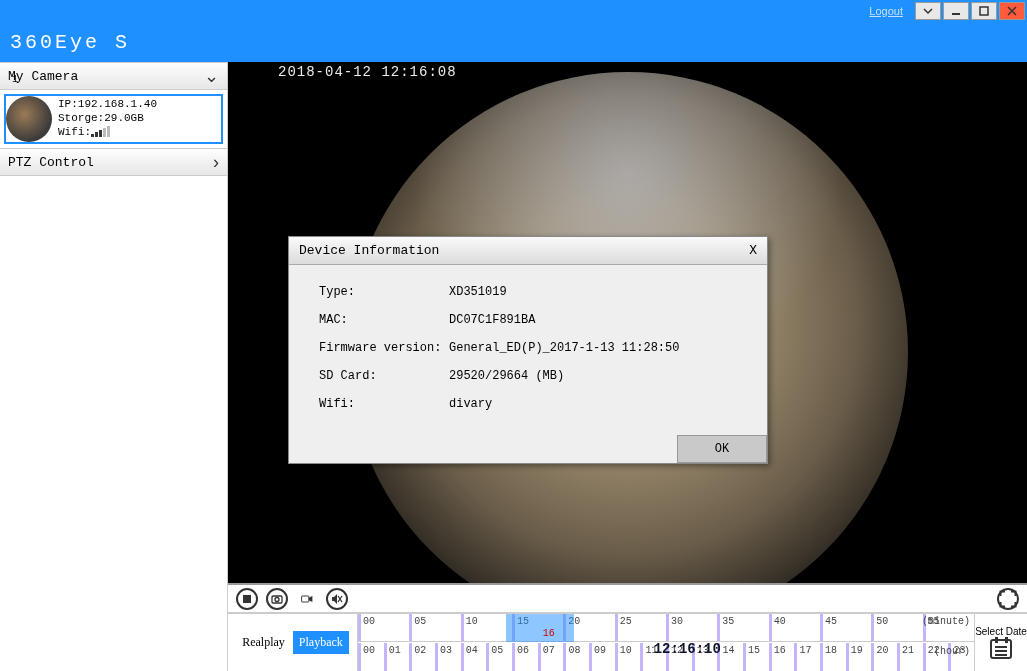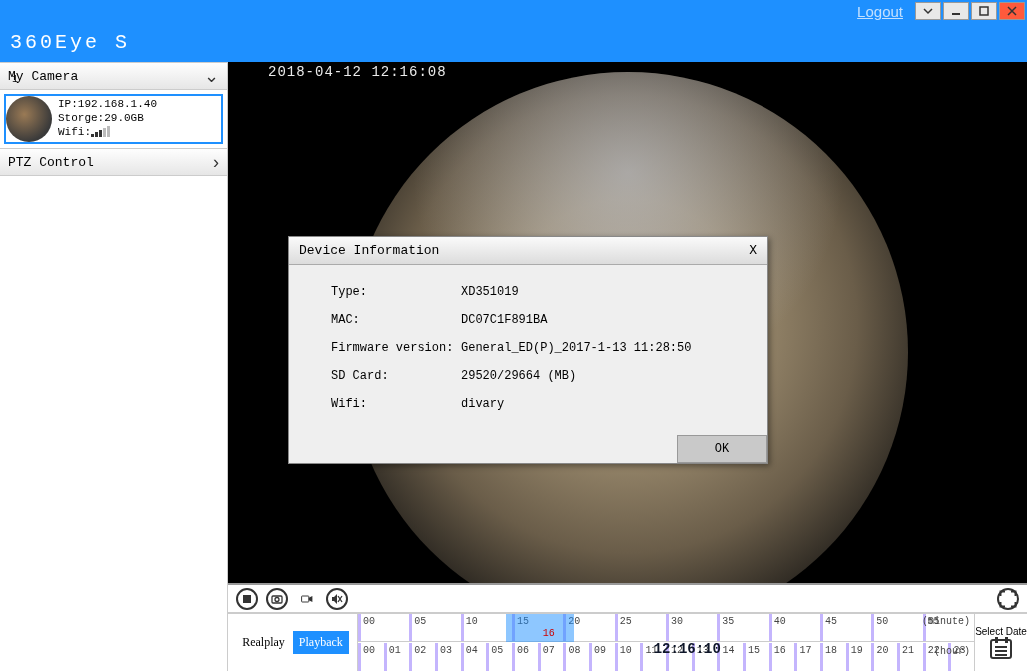--- a/index.html
+++ b/index.html
@@ -1,46 +1,46 @@
 <!DOCTYPE html>
 <html><head>
 <meta charset="utf-8">
 <style>
 * { box-sizing: border-box; margin: 0; padding: 0; }
 body { font-family: Arial, sans-serif; font-size: 12px; width: 1027px; height: 671px; overflow: hidden; background: #fff; }
 .titlebar { height: 22px; background: #1e90ff; display: flex; justify-content: flex-end; align-items: center; padding: 0 2px; }
-.titlebar a { color: #c3e0ff; text-decoration: underline; font-size: 15px; margin-right: 10px; }
+.titlebar a { color: #c3e0ff; text-decoration: underline; font-size: 11px; margin-right: 10px; }
 .tb-btn { width: 26px; height: 18px; margin-left: 2px; background: #e8e8e8; border: 1px solid #999; display: flex; align-items: center; justify-content: center; cursor: pointer; }
 .tb-btn.close { background: #ff5a3c; }
 .tb-btn svg { width: 10px; height: 10px; }
 .header { height: 40px; background: #1e90ff; display: flex; align-items: center; padding-left: 10px; }
 .header .title { color: #fff; font-size: 20px; font-family: "Courier New", monospace; letter-spacing: 3px; }
 
 .main { display: flex; height: 609px; }
 .sidebar { width: 228px; background: #fff; border-right: 1px solid #ccc; }
 .panel-head { height: 28px; background: linear-gradient(#fefefe,#e6e6e6); border-top: 1px solid #ccc; border-bottom: 1px solid #ccc; display: flex; align-items: center; justify-content: space-between; padding: 0 8px; font-family: "Courier New", monospace; font-size: 13px; cursor: pointer; }
 .chev { font-size: 18px; color: #333; font-family: Arial; }
 .cam-card { margin: 4px; border: 2px solid #1e90ff; display: flex; align-items: center; gap: 6px; font-family: "Courier New", monospace; font-size: 11px; }
 .cam-thumb { width: 46px; height: 46px; border-radius: 50%; background: radial-gradient(circle at 40% 40%, #9a7a55, #3a3a3a 70%); }
 .cam-info div { line-height: 1.25; }
 .wifi-bars { display: inline-flex; align-items: flex-end; gap: 1px; vertical-align: middle; }
 .wifi-bars span { width: 3px; background: #333; }
 .wifi-bars span:nth-child(1){height:3px}.wifi-bars span:nth-child(2){height:5px}.wifi-bars span:nth-child(3){height:7px}.wifi-bars span:nth-child(4){height:9px;background:#bbb}.wifi-bars span:nth-child(5){height:11px;background:#bbb}
 .cam-num { position: relative; margin: -22px 0 0 6px; font-size: 10px; font-family: "Courier New", monospace; }
 
 .viewer { flex: 1; display: flex; flex-direction: column; background: #f0f0f0; }
 .video { flex: 1; background: #000; position: relative; overflow: hidden; }
-.timestamp-osd { position: absolute; top: 2px; left: 40px; color: #eaeaea; font-family: "Courier New", monospace; font-size: 14px; letter-spacing: 1px; }
+.timestamp-osd { position: absolute; top: 2px; left: 50px; color: #eaeaea; font-family: "Courier New", monospace; font-size: 14px; letter-spacing: 1px; }
 .fisheye { position: absolute; top: 10px; left: 120px; width: 560px; height: 560px; border-radius: 50%; background: radial-gradient(circle at 50% 45%, #b0a088 0%, #98886c 30%, #6a5d49 55%, #2a2620 75%, #000 95%); }
 .fisheye::after { content:""; position:absolute; inset:0; border-radius:50%; background: radial-gradient(circle at 50% 18%, rgba(200,210,230,.5), transparent 40%); }
 
 .dialog { position: absolute; top: 130px; left: 60px; width: 480px; background: #efefef; border: 1px solid #888; box-shadow: 2px 2px 6px rgba(0,0,0,.4); margin-top: 44px; }
 .dlg-head { height: 28px; background: linear-gradient(#fafafa,#dcdcdc); border-bottom: 1px solid #aaa; display: flex; align-items: center; justify-content: space-between; padding: 0 10px; font-family: "Courier New", monospace; font-size: 13px; }
 .dlg-close { font-family: "Courier New", monospace; cursor: pointer; }
-.dlg-body { padding: 20px 30px 10px 42px; font-family: "Courier New", monospace; font-size: 12px; }
+.dlg-body { padding: 20px 30px 10px 30px; font-family: "Courier New", monospace; font-size: 12px; }
 .dlg-row { display: flex; margin-bottom: 14px; }
 .dlg-row .k { width: 130px; }
 .dlg-foot { display: flex; justify-content: flex-end; padding: 0 0 0 0; }
 .dlg-ok { width: 90px; height: 28px; background: #c9c9c9; border: 1px solid #999; font-family: "Courier New", monospace; font-size: 12px; cursor: pointer; }
 
 .controls { height: 30px; background: #fff; border-top: 2px solid #999; border-bottom: 1px solid #ccc; display: flex; align-items: center; padding: 0 8px; gap: 8px; }
 .ctl { width: 22px; height: 22px; border: 2px solid #333; border-radius: 50%; display: flex; align-items: center; justify-content: center; cursor: pointer; }
 .ctl svg { width: 12px; height: 12px; }
 .ctl.square { border-radius: 4px; border: none; }
 .spacer { flex: 1; }

